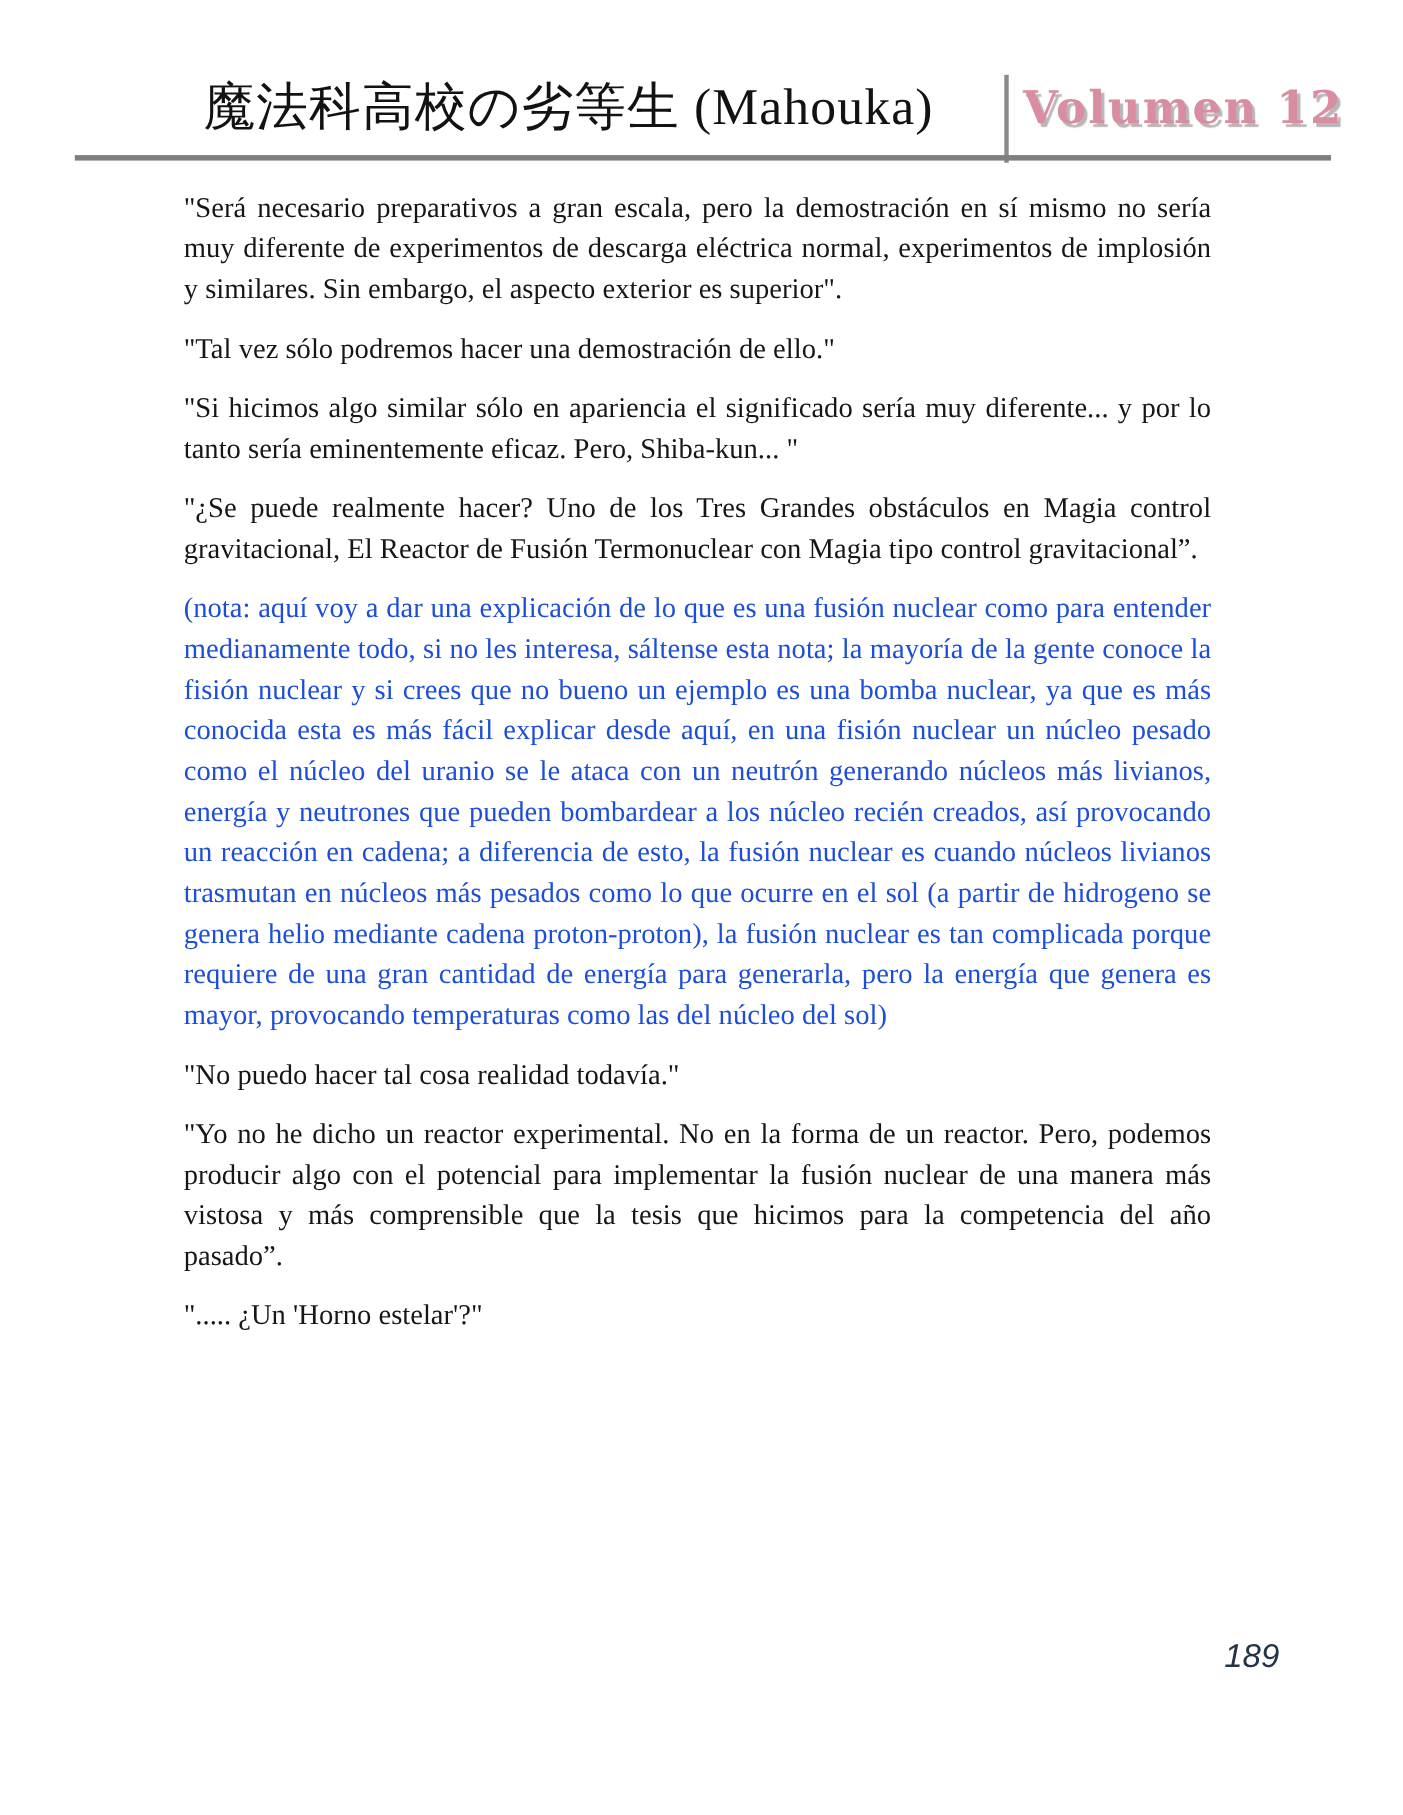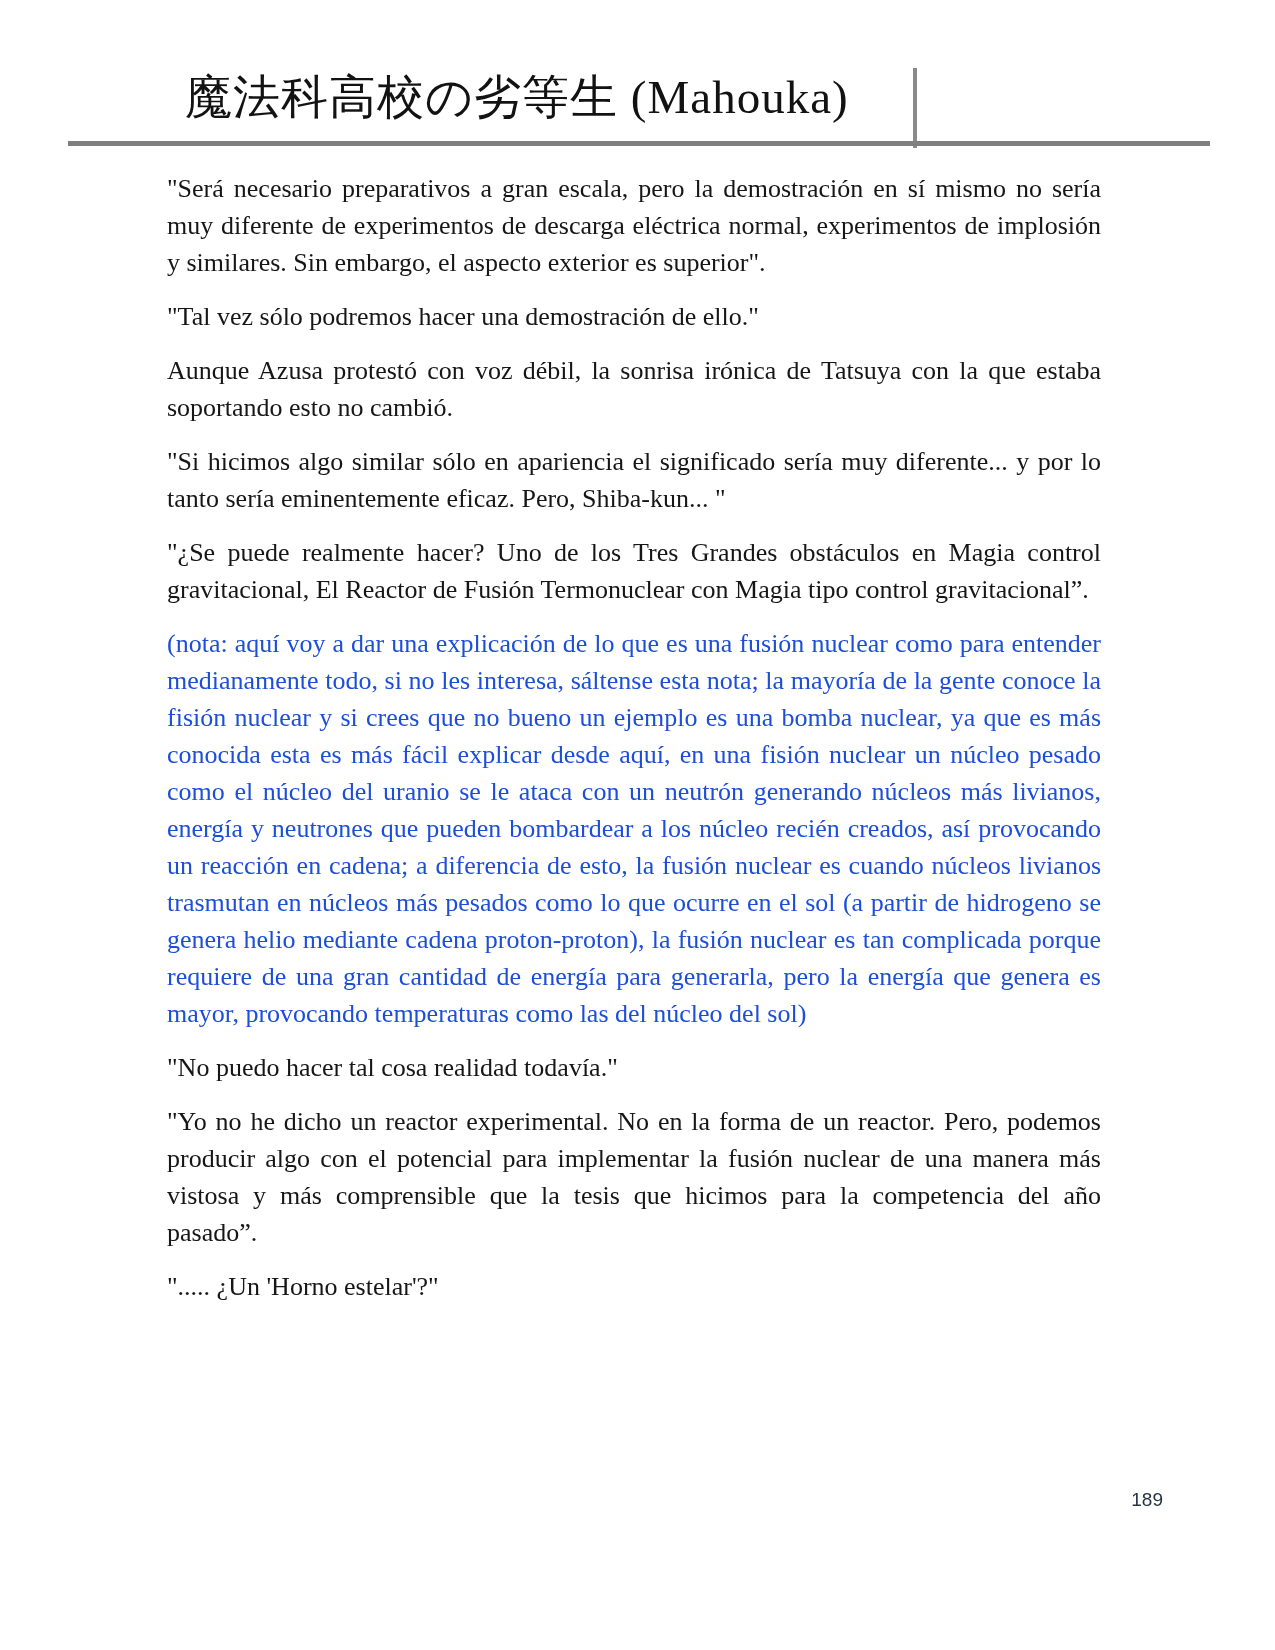--- a/index.html
+++ b/index.html
@@ -82,40 +82,41 @@
   }
   .doc-body p:last-child {
     text-align: left;
   }
   
   .page-number {
     position: absolute;
     top: 1489px;
     right: 112px;
     font-family: "Liberation Sans", sans-serif;
-    font-size: 19px;
+    font-size: 30px;
     color: #243444;
+    font-style: italic;
   }
 </style>
 </head>
 <body>
 
 <div class="page">
 
   <div class="header">
     <h1 class="page-title">魔法科高校の劣等生 (Mahouka)</h1>
     <div class="header-divider"></div>
+    <div class="volume-label">Volumen 12</div>
   </div>
 
   <div class="header-rule"></div>
 
   <main class="doc-body" id="doc-body">
       <p class="normal">"Será necesario preparativos a gran escala, pero la demostración en sí mismo no sería muy diferente de experimentos de descarga eléctrica normal, experimentos de implosión y similares. Sin embargo, el aspecto exterior es superior".</p>
       <p class="normal">"Tal vez sólo podremos hacer una demostración de ello."</p>
-      <p class="normal">Aunque Azusa protestó con voz débil, la sonrisa irónica de Tatsuya con la que estaba soportando esto no cambió.</p>
       <p class="normal">"Si hicimos algo similar sólo en apariencia el significado sería muy diferente... y por lo tanto sería eminentemente eficaz. Pero, Shiba-kun... "</p>
       <p class="normal">"¿Se puede realmente hacer? Uno de los Tres Grandes obstáculos en Magia control gravitacional, El Reactor de Fusión Termonuclear con Magia tipo control gravitacional”.</p>
       <p class="note">(nota: aquí voy a dar una explicación de lo que es una fusión nuclear como para entender medianamente todo, si no les interesa, sáltense esta nota; la mayoría de la gente conoce la fisión nuclear y si crees que no bueno un ejemplo es una bomba nuclear, ya que es más conocida esta es más fácil explicar desde aquí, en una fisión nuclear un núcleo pesado como el núcleo del uranio se le ataca con un neutrón generando núcleos más livianos, energía y neutrones que pueden bombardear a los núcleo recién creados, así provocando un reacción en cadena; a diferencia de esto, la fusión nuclear es cuando núcleos livianos trasmutan en núcleos más pesados como lo que ocurre en el sol (a partir de hidrogeno se genera helio mediante cadena proton-proton), la fusión nuclear es tan complicada porque requiere de una gran cantidad de energía para generarla, pero la energía que genera es mayor, provocando temperaturas como las del núcleo del sol)</p>
       <p class="normal">"No puedo hacer tal cosa realidad todavía."</p>
       <p class="normal">"Yo no he dicho un reactor experimental. No en la forma de un reactor. Pero, podemos producir algo con el potencial para implementar la fusión nuclear de una manera más vistosa y más comprensible que la tesis que hicimos para la competencia del año pasado”.</p>
       <p class="normal">"..... ¿Un 'Horno estelar'?"</p>
     </main>
 
   <span class="page-number">189</span>
 

